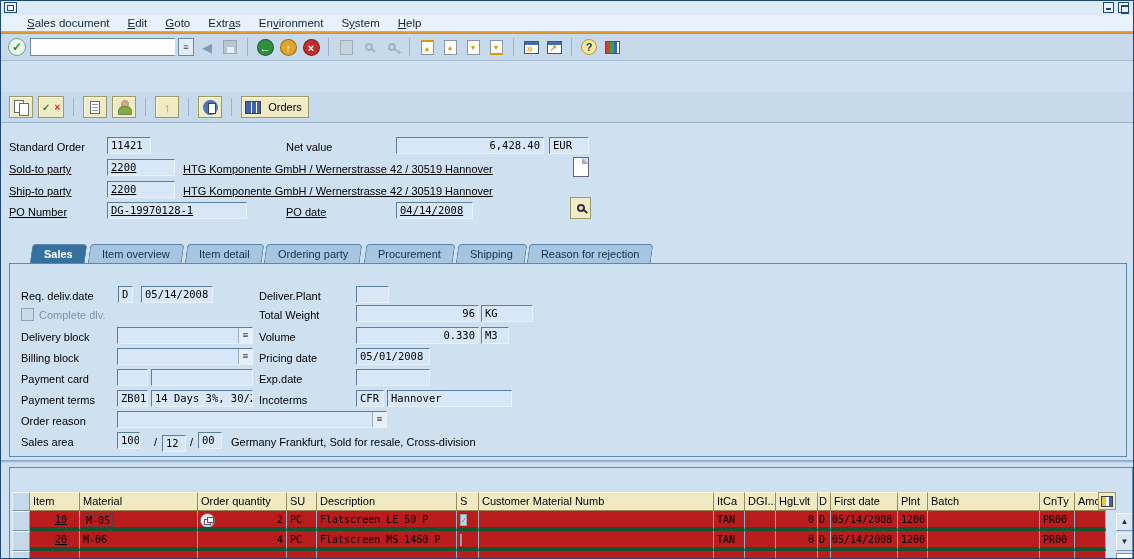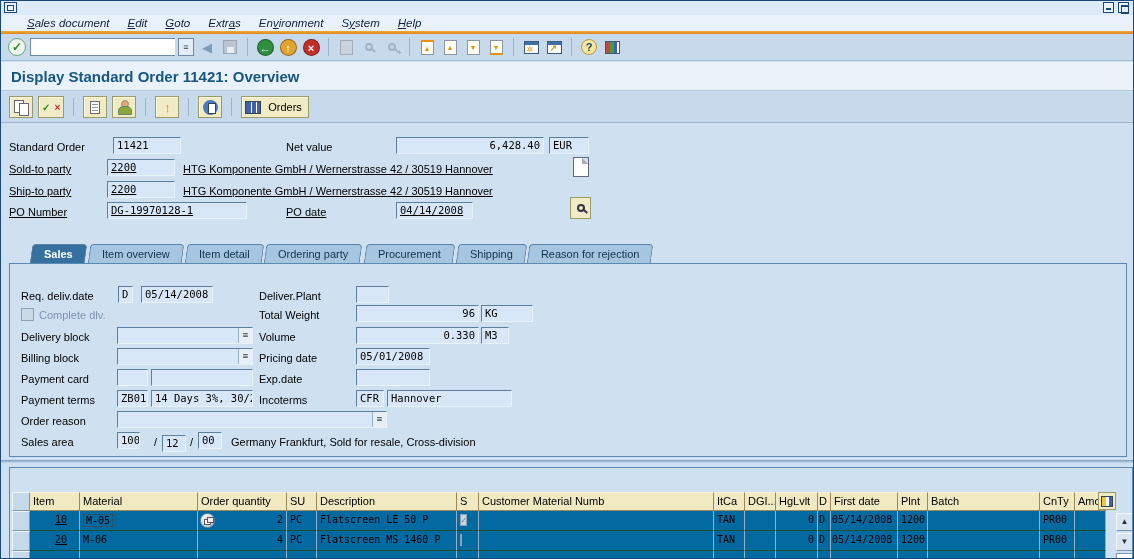--- a/index.html
+++ b/index.html
@@ -12,21 +12,21 @@
   .titlebar { position:absolute; left:0; top:0; width:100%; height:14px; background:#dcebf7; }
   .sysmenu { position:absolute; left:3px; top:1px; width:13px; height:11px; border:1px solid #1b4878; background:#eaf2fa; }
   .sysmenu:after { content:""; position:absolute; left:2px; top:2px; width:5px; height:4px; border:1px solid #1b4878; }
   .winbtns { position:absolute; right:4px; top:1px; display:flex; gap:4px; }
   .wbtn { width:11px; height:11px; border:1px solid #1b4878; background:#eaf2fa; position:relative; }
   .wbtn.min:after { content:""; position:absolute; left:2px; bottom:2px; width:5px; height:2px; background:#1b4878; }
   .wbtn.max:after { content:""; position:absolute; left:2px; top:2px; width:6px; height:6px; border:1px solid #1b4878; border-top-width:2px; }
 
   .menubar { position:absolute; left:0; top:14px; width:100%; height:16px; background:#e9f1fa;
     display:flex; align-items:center; padding-left:26px; gap:18px; font-size:11.5px; color:#10243e; }
-  .menu { cursor:default; white-space:nowrap;font-style:italic; }
+  .menu { cursor:default; white-space:nowrap; }
   .orangerule { position:absolute; left:0; top:30px; width:100%; height:3px;
     background:linear-gradient(#f2a93b,#d88a1e); }
 
   .toolbar { position:absolute; left:0; top:33px; width:100%; height:27px; background:#c6daec;
     display:flex; align-items:center; padding-left:6px; gap:3px; border-bottom:1px solid #a8bed2; }
   .tsep { width:1px; height:18px; background:#9db3c8; margin:0 4px; }
   .tico { width:20px; height:20px; display:flex; align-items:center; justify-content:center; position:relative; }
   .circ { width:17px; height:17px; border-radius:50%; color:#fff; font-weight:bold; font-size:11px;
     line-height:17px; text-align:center; border:1px solid rgba(0,0,0,.35); }
   .circ.green { background:#2f8f3e; } .circ.yellow { background:#e2a42c; } .circ.red { background:#c22f2a; }
@@ -109,21 +109,21 @@
     background:linear-gradient(#7a9cc0,#c8dcec); }
 
   
   .itemspanel { position:absolute; left:8px; top:466px; width:1124px; height:93px;
     border:1px solid #5c88b4; background:#cfe1f1; overflow:hidden; }
   .itemstitle { position:absolute; left:27px; top:6px;margin-top:39px; }
   .tbl { position:absolute; left:2px; top:24px; }
   .trow { display:flex; }
   .hc { height:19px; background:#f1e9c1; border-right:1px solid #98885a; border-bottom:1px solid #98885a;
     border-top:1px solid #fdf6d8; padding:2px 3px; white-space:nowrap; overflow:hidden; font-size:11px; }
-  .dc { height:20px; background:#0369a1; border-right:1px solid #96aec6; border-bottom:1px solid #14532d;
+  .dc { height:20px; background:#b91c1c; border-right:1px solid #96aec6; border-bottom:4px solid #14532d;
     padding:3px 3px 0; font:10px "DejaVu Sans Mono",monospace; white-space:nowrap; overflow:hidden; position:relative; }
   .dc.r { text-align:right; }
   .sel { background:#c6d9ea; border-right:1px solid #7e96ac; border-bottom:1px solid #7e96ac;
     border-top:1px solid #eef5fb; border-left:1px solid #eef5fb; }
   .ucell { text-decoration:underline; }
   .focusbox { display:inline-block; border:1px dashed #444; padding:0 2px; }
   .cellbtn { position:absolute; left:2px; top:2px; width:15px; height:15px; border-radius:50%;
     background:linear-gradient(135deg,#fafcfe,#b9c4cf); border:1px solid #788a9a; }
   .cellbtn:before { content:""; position:absolute; left:3px; top:5px; width:5px; height:4px; border:1px solid #556; background:#fff; }
   .cellbtn:after { content:""; position:absolute; left:6px; top:3px; width:5px; height:4px; border:1px solid #556; background:#eee; }
@@ -222,23 +222,20 @@
       </span>
     <span class="tsep"></span>
     <span class="tico">
         <span class="helpc">?</span>
       </span>
     <span class="tico">
         <span class="custico"></span>
       </span>
   </div>
 
-  <div class="titlerow">
-    <h1>Display Standard Order 11421: Overview</h1>
-  </div>
 
   <div class="apptoolbar">
     <span class="abtn">
         <span class="docpair"></span>
       </span>
     <span class="abtn statusico">
         <span class="ok">✓</span>
         <span class="no">×</span>
       </span>
     <span class="tsep"></span>
@@ -257,21 +254,21 @@
         <span class="flowcirc"></span>
       </span>
     <span class="tsep"></span>
     <span class="abtn">
       <span class="gridico"></span>
       <span class="orders-label">Orders</span>
     </span>
   </div>
 
   <span class="lbl" style="left:8px;top:138px">Standard Order</span>
-  <span class="fld" style="left:112px;top:136px;width:68px"><span>11421</span></span>
+  <span class="fld" style="left:106px;top:136px;width:44px"><span>11421</span></span>
   <span class="lbl" style="left:285px;top:138px">Net value</span>
   <span class="fld r" style="left:395px;top:136px;width:148px"><span>6,428.40</span></span>
   <span class="fld" style="left:548px;top:136px;width:40px"><span>EUR</span></span>
 
   <span class="lbl lnk" style="left:8px;top:160px">Sold-to party</span>
   <span class="fld" style="left:106px;top:158px;width:68px"><span class="u">2200</span></span>
   <span class="lbl lnk" style="left:182px;top:160px">HTG Komponente GmbH / Wernerstrasse 42 / 30519 Hannover</span>
   <span class="docicon" style="left:572px;top:156px"></span>
 
   <span class="lbl lnk" style="left:8px;top:182px">Ship-to party</span>

